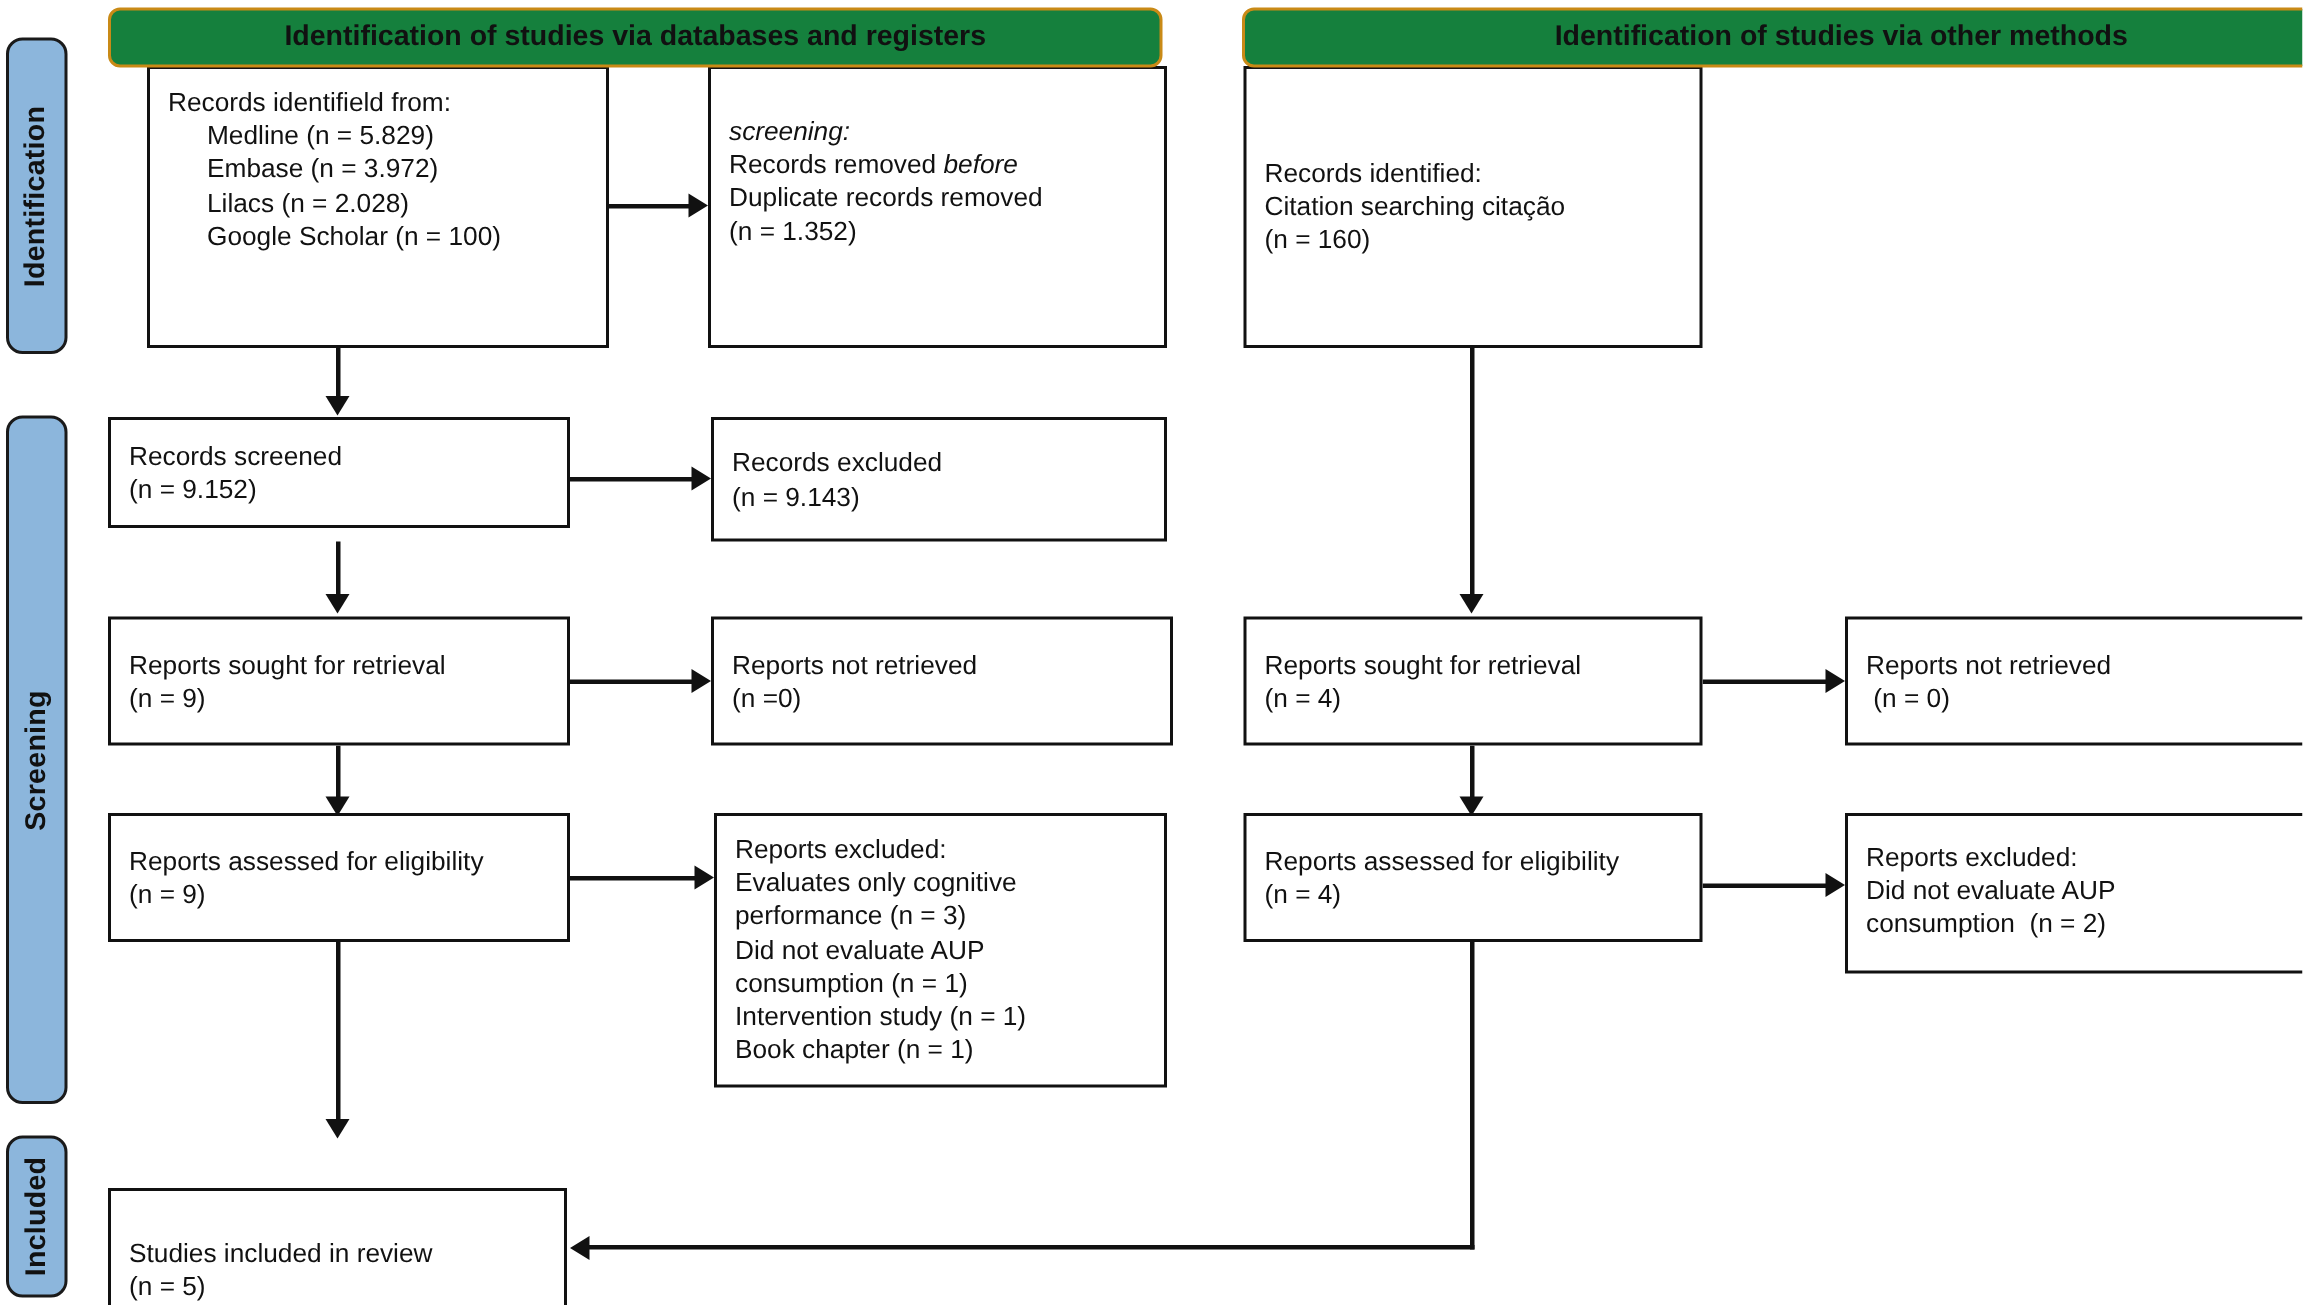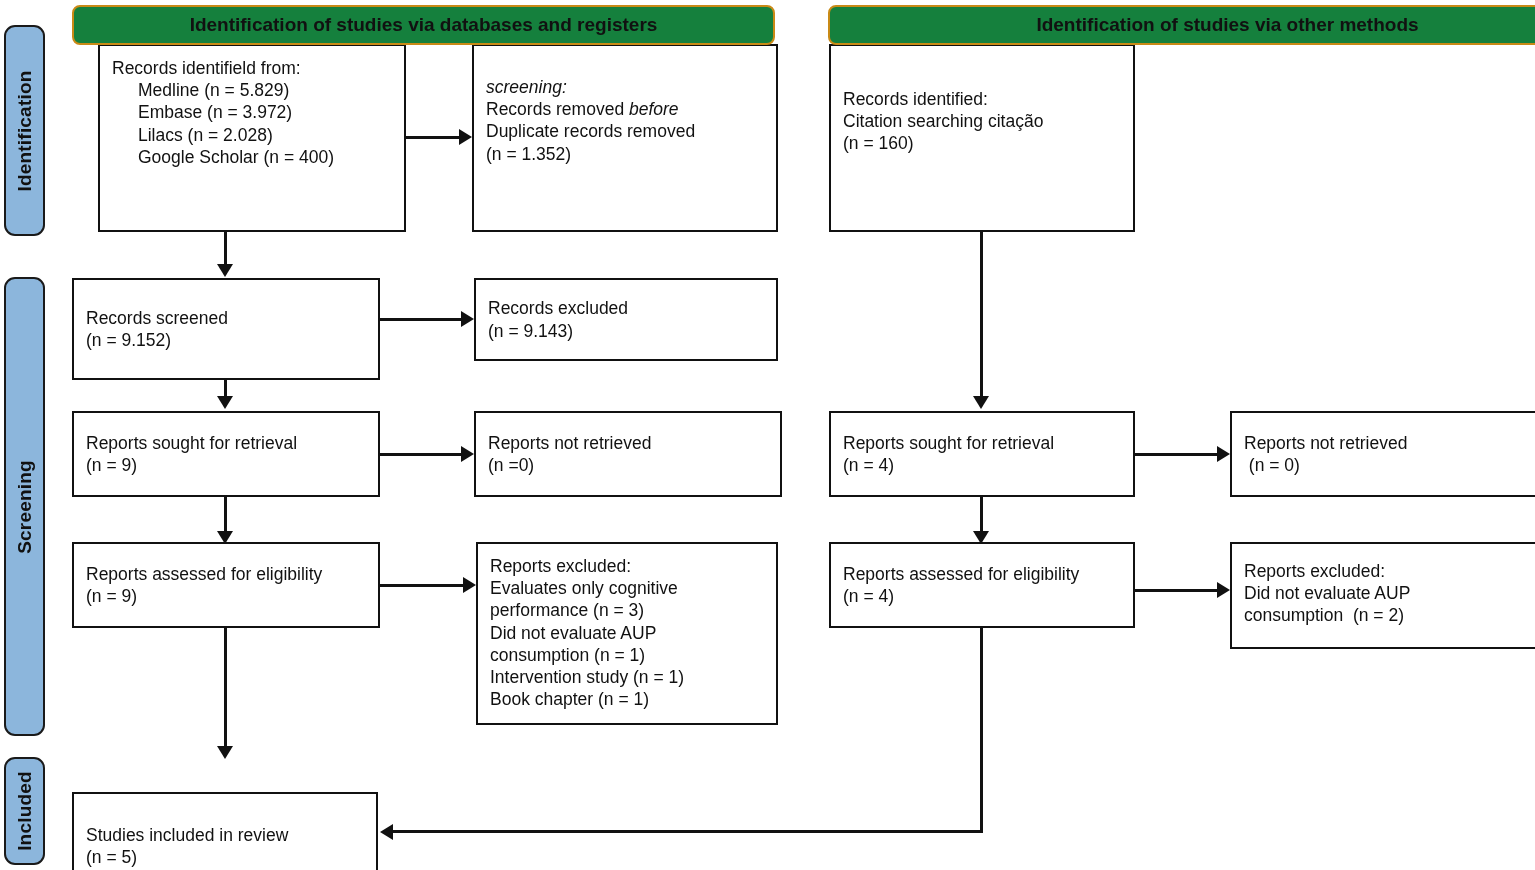--- a/index.html
+++ b/index.html
@@ -128,46 +128,46 @@
 
   <div class="section-header" style="left:828px; top:5px; width:799px; height:40px;justify-content:center;">
     <span>Identification of studies via other methods</span>
   </div>
 
   <div class="flow-box" style="left:72px; top:44px; width:308px; height:188px;margin-left:26px;">
     <span class="line">Records identifield from:</span>
     <span class="line indent">Medline (n = 5.829)</span>
     <span class="line indent">Embase (n = 3.972)</span>
     <span class="line indent">Lilacs (n = 2.028)</span>
-    <span class="line indent">Google Scholar (n = 400)</span>
+    <span class="line indent">Google Scholar (n = 100)</span>
   </div>
 
   <div class="flow-box" style="left:472px; top:44px; width:306px; height:188px; padding-top:30px;">
     <span class="line"><em>screening:</em></span>
     <span class="line"><span>Records removed </span><em>before</em></span>
     <span class="line">Duplicate records removed</span>
     <span class="line">(n = 1.352)</span>
   </div>
 
   <div class="conn h" style="left:380px; top:136px; width:80px;"></div>
   <div class="arrowhead right" style="left:459px; top:129px;"></div>
 
   <div class="conn v" style="left:224px; top:232px; height:39px;"></div>
   <div class="arrowhead down" style="left:217px; top:264px;"></div>
 
-  <div class="flow-box" style="left:829px; top:44px; width:306px; height:188px; padding-top:42px;">
+  <div class="flow-box" style="left:829px; top:44px; width:306px; height:188px; padding-top:58px;">
     <span class="line">Records identified:</span>
     <span class="line">Citation searching citação</span>
     <span class="line">(n = 160)</span>
   </div>
 
   <div class="conn v" style="left:980px; top:232px; height:171px;"></div>
   <div class="arrowhead down" style="left:973px; top:396px;"></div>
 
-  <div class="flow-box vcenter" style="left:72px; top:278px; width:308px; height:102px;">
+  <div class="flow-box vcenter" style="left:72px; top:278px; width:308px; height:74px;">
     <span class="line">Records screened</span>
     <span class="line">(n = 9.152)</span>
   </div>
 
   <div class="flow-box vcenter" style="left:474px; top:278px; width:304px; height:83px;">
     <span class="line">Records excluded</span>
     <span class="line">(n = 9.143)</span>
   </div>
 
   <div class="conn h" style="left:380px; top:318px; width:82px;"></div>

